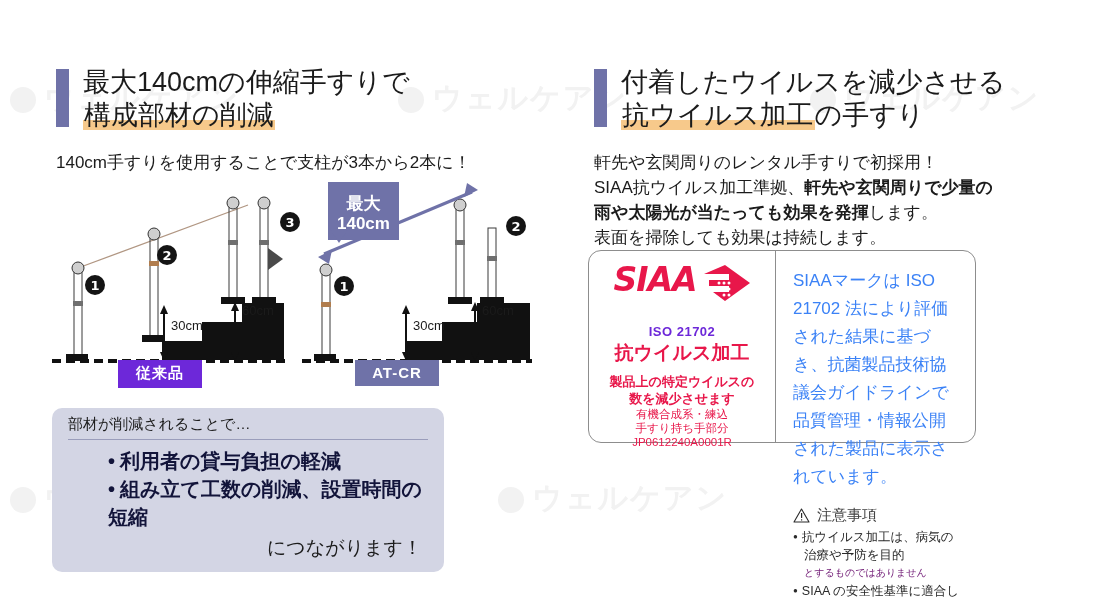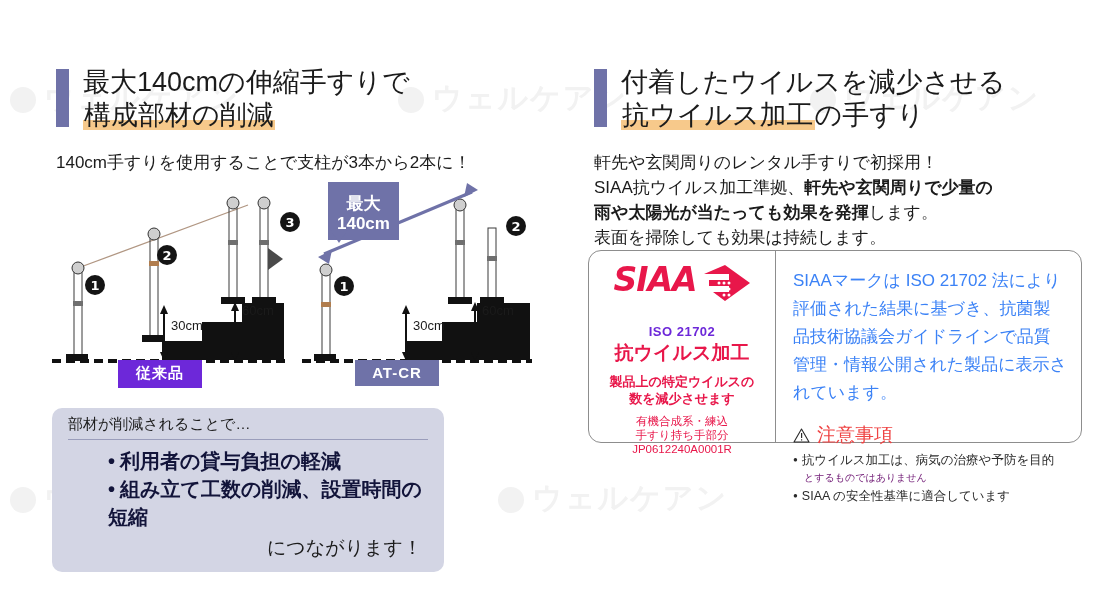--- a/index.html
+++ b/index.html
@@ -148,21 +148,21 @@
     color: #1b1b1b;
     text-align: right;
     margin-top: 4px;
     padding-right: 6px;
   }
 
   
   .siaa-card {
     position: absolute;
     left: 588px; top: 250px;
-    width: 494px; height: 193px;
+    width: 388px; height: 193px;
     border: 1px solid #8d8d8d;
     border-radius: 13px;
     background: #ffffff;
     display: flex;
   }
   .siaa-left {
     width: 187px;
     border-right: 1px solid #8d8d8d;
     text-align: center;
     padding-top: 13px;
@@ -199,36 +199,35 @@
     font-size: 13px;
     font-weight: bold;
     color: #e8174a;
     line-height: 17px;
     margin-top: 7px;
   }
   .siaa-code {
     font-size: 11.5px;
     color: #e8174a;
     line-height: 14px;
-    margin-top: 7px;
   }
   .siaa-right { flex: 1; padding: 16px 14px 0 17px; }
   .siaa-note {
     font-size: 17px;
     color: #3b82f6;
     line-height: 28px;
   }
   .caution-head {
     display: flex;
     align-items: center;
     gap: 7px;
     margin-top: 15px;
     margin-bottom: 3px;
   }
-  .caution-title { font-size: 19px; color: #ef4444; }
+  .caution-title { font-size: 15px; color: #404040; }
   .caution-item {
     font-size: 12.5px;
     color: #2a2a2a;
     line-height: 18px;
     padding-left: 11px;
     text-indent: -11px;
   }
   .caution-item::before { content: "\25CF"; font-size: 8px; margin-right: 4px; vertical-align: 2px; }
   .caution-cont { font-size: 10px; color: #701a75; line-height: 18px; padding-left: 11px; }
 </style>

